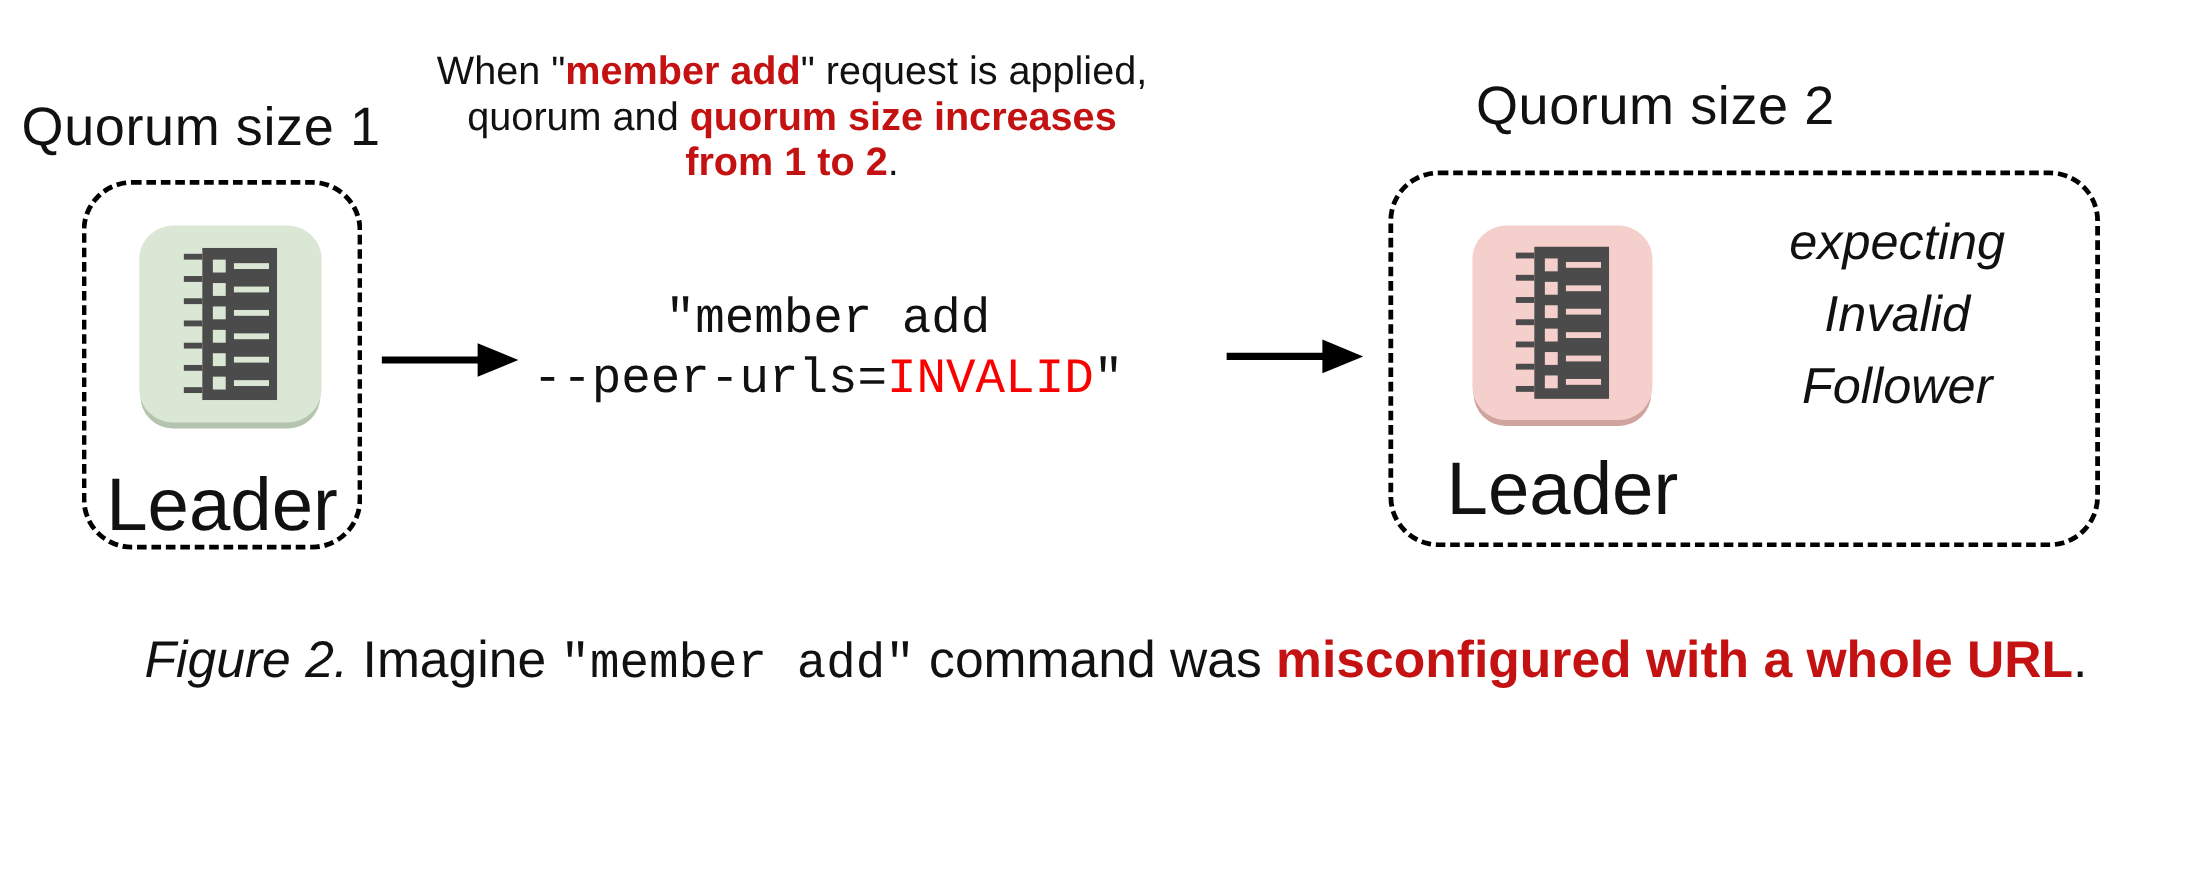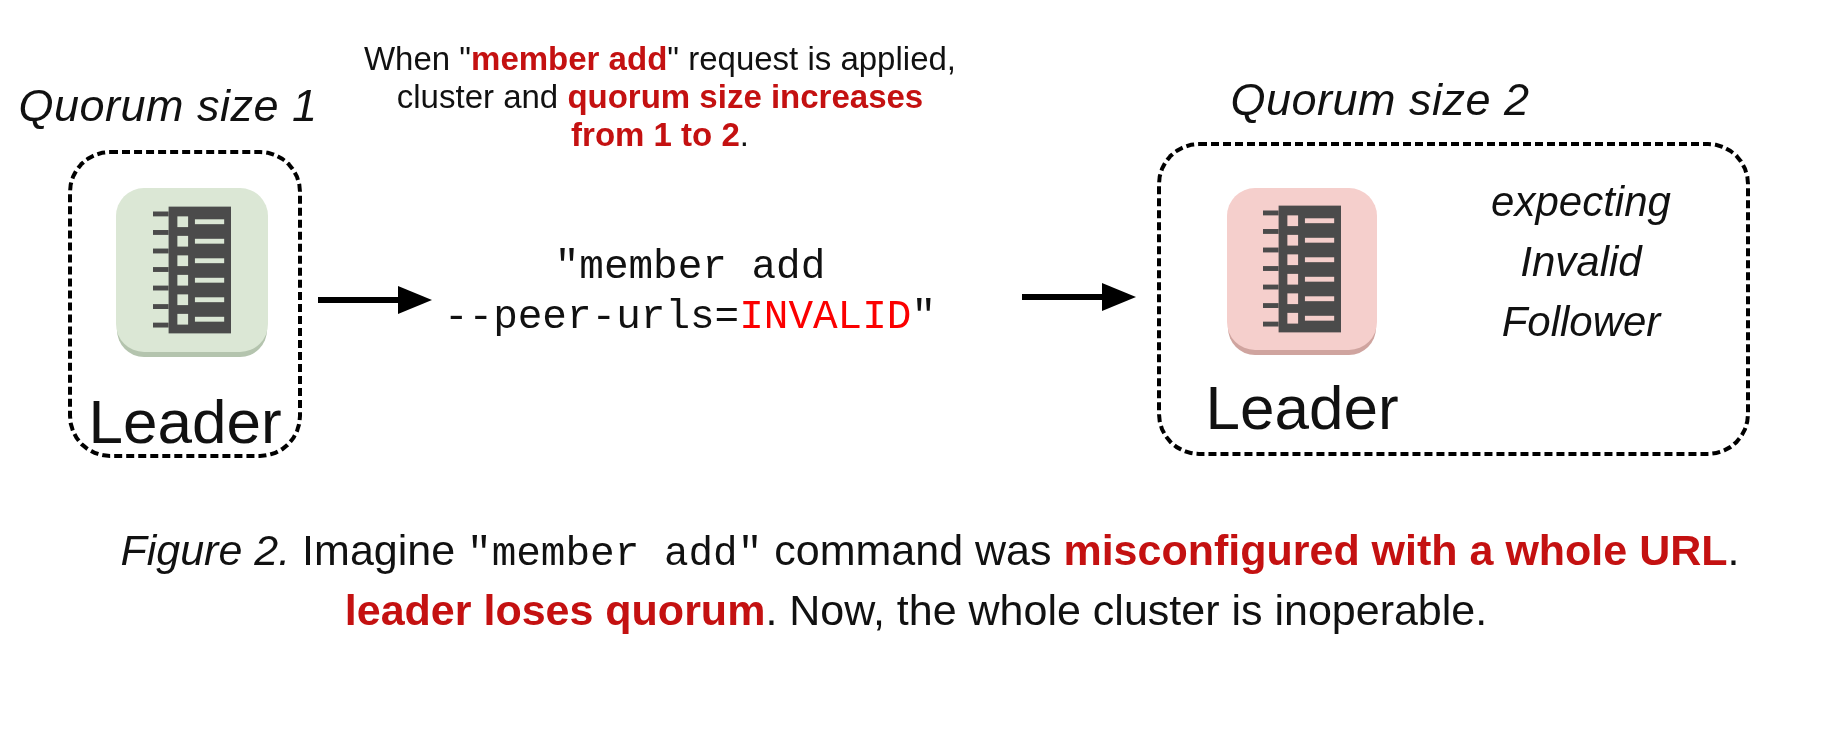--- a/index.html
+++ b/index.html
@@ -10,23 +10,21 @@
     height: 738px;
     background: #ffffff;
     overflow: hidden;
   }
   .abs { position: absolute; }
 
   
   .group-label {
     font-size: 45px;
     letter-spacing: 0.5px;
-    text-align: center;
-    white-space: nowrap;
-    font-style: italic;
+    white-space: nowrap;
   }
 
   
   .cluster-box {
     border: 4.5px dashed #000;
     border-radius: 42px;
     box-sizing: border-box;
   }
 
   
@@ -130,40 +128,40 @@
   <svg class="abs arrow-svg" style="left:318px; top:284px;" width="114" height="32" viewBox="0 0 114 32">
     <line x1="0" y1="16" x2="82" y2="16" stroke="#000" stroke-width="6"></line>
     <polygon points="80,2 114,16 80,30" fill="#000"></polygon>
   </svg>
 
   <div class="abs annotation" style="left:345px; top:40px; width:630px;">
     <div>
       <span>When "</span><span class="red-bold">member add</span><span>" request is applied,</span>
     </div>
     <div>
-      <span>cluster and </span><span class="red-bold">quorum size increases</span>
+      <span>quorum and </span><span class="red-bold">quorum size increases</span>
     </div>
     <div>
       <span class="red-bold">from 1 to 2</span><span>.</span>
     </div>
   </div>
 
   <div class="abs command" style="left:400px; top:242px; width:580px;">
     <div>"member add</div>
     <div>
       <span>--peer-urls=</span><span class="bright-red">INVALID</span><span>"</span>
     </div>
   </div>
 
   <svg class="abs arrow-svg" style="left:1022px; top:281px;" width="114" height="32" viewBox="0 0 114 32">
     <line x1="0" y1="16" x2="82" y2="16" stroke="#000" stroke-width="6"></line>
     <polygon points="80,2 114,16 80,30" fill="#000"></polygon>
   </svg>
 
-  <div class="abs group-label" style="left:1230px; top:74px; width:300px;">Quorum size 2</div>
+  <div class="abs group-label" style="left:1230px; top:62px; width:300px;">Quorum size 2</div>
 
   <div class="abs cluster-box" style="left:1157px; top:142px; width:593px; height:314px;">
     <div class="node-tile pink abs" style="left:66px; top:42px; width:150px; height:162px;">
       <svg width="78" height="128" viewBox="0 0 80 130">
         <rect x="16" y="0" width="64" height="130" fill="#4b4b4b"></rect>
         <rect x="0" y="5" width="16" height="5" fill="#4b4b4b"></rect>
         <rect x="0" y="24" width="16" height="5" fill="#4b4b4b"></rect>
         <rect x="0" y="43" width="16" height="5" fill="#4b4b4b"></rect>
         <rect x="0" y="62" width="16" height="5" fill="#4b4b4b"></rect>
         <rect x="0" y="81" width="16" height="5" fill="#4b4b4b"></rect>
@@ -191,18 +189,15 @@
       <div>expecting</div>
       <div>Invalid</div>
       <div>Follower</div>
     </div>
   </div>
 
   <div class="abs caption" style="left:0; top:522px;">
     <div>
       <span class="fig">Figure 2.</span><span> Imagine </span><span class="mono">"member add"</span><span> command was </span><span class="red-bold">misconfigured with a whole URL</span><span>.</span>
     </div>
-    <div>
-      <span class="red-bold">leader loses quorum</span><span>. Now, the whole cluster is inoperable.</span>
-    </div>
   </div>
 
 </div>
 
 </body></html>

